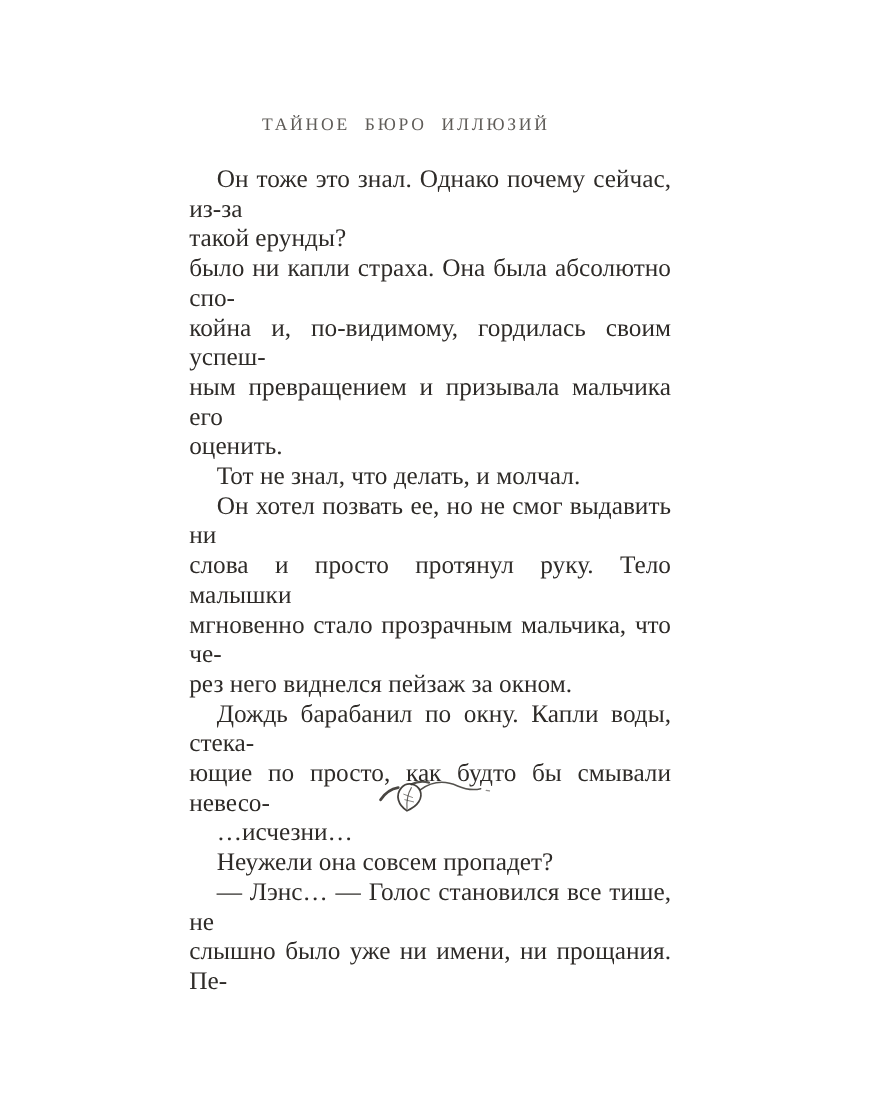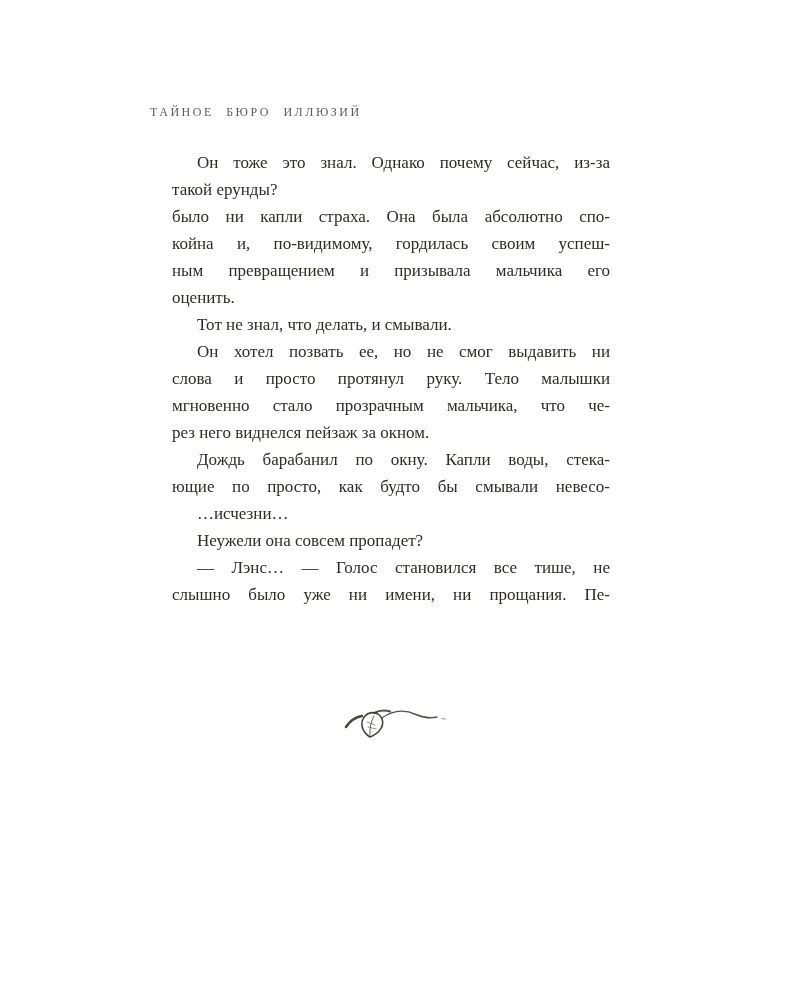--- a/index.html
+++ b/index.html
@@ -13,32 +13,33 @@
     height: 1000px;
     background: var(--page-bg, #ffffff);
     font-family: "Liberation Serif", "DejaVu Serif", serif;
     overflow: hidden;
   }
   .running-header {
     position: absolute;
     top: 105px;
     left: 150px;
     width: 438px;
-    font-size: 12px;
+    text-align: center;
+    font-size: 16px;
     letter-spacing: 2.5px;
     word-spacing: 7px;
     color: var(--header-color, #5f5c58);
     white-space: nowrap;
   }
   .body-text {
     position: absolute;
     top: 149px;
     left: 172px;
     width: 438px;
-    font-size: 17px;
+    font-size: 23px;
     line-height: 27px;
     color: var(--text-color, #2e2b28);
   }
   .para {
     margin: 0;
     padding: 0;
   }
   .line {
     display: block;
     text-align: justify;
@@ -78,21 +79,21 @@
     </p>
 
     <p class="para">
       <span class="line">было ни капли страха. Она была абсолютно спо-</span>
       <span class="line">койна и, по-видимому, гордилась своим успеш-</span>
       <span class="line">ным превращением и призывала мальчика его</span>
       <span class="line last">оценить.</span>
     </p>
 
     <p class="para">
-      <span class="line first last">Тот не знал, что делать, и смывали.</span>
+      <span class="line first last">Тот не знал, что делать, и молчал.</span>
     </p>
 
     <p class="para">
       <span class="line first">Он хотел позвать ее, но не смог выдавить ни</span>
       <span class="line">слова и просто протянул руку. Тело малышки</span>
       <span class="line">мгновенно стало прозрачным мальчика, что че-</span>
       <span class="line last">рез него виднелся пейзаж за окном.</span>
     </p>
 
     <p class="para">

